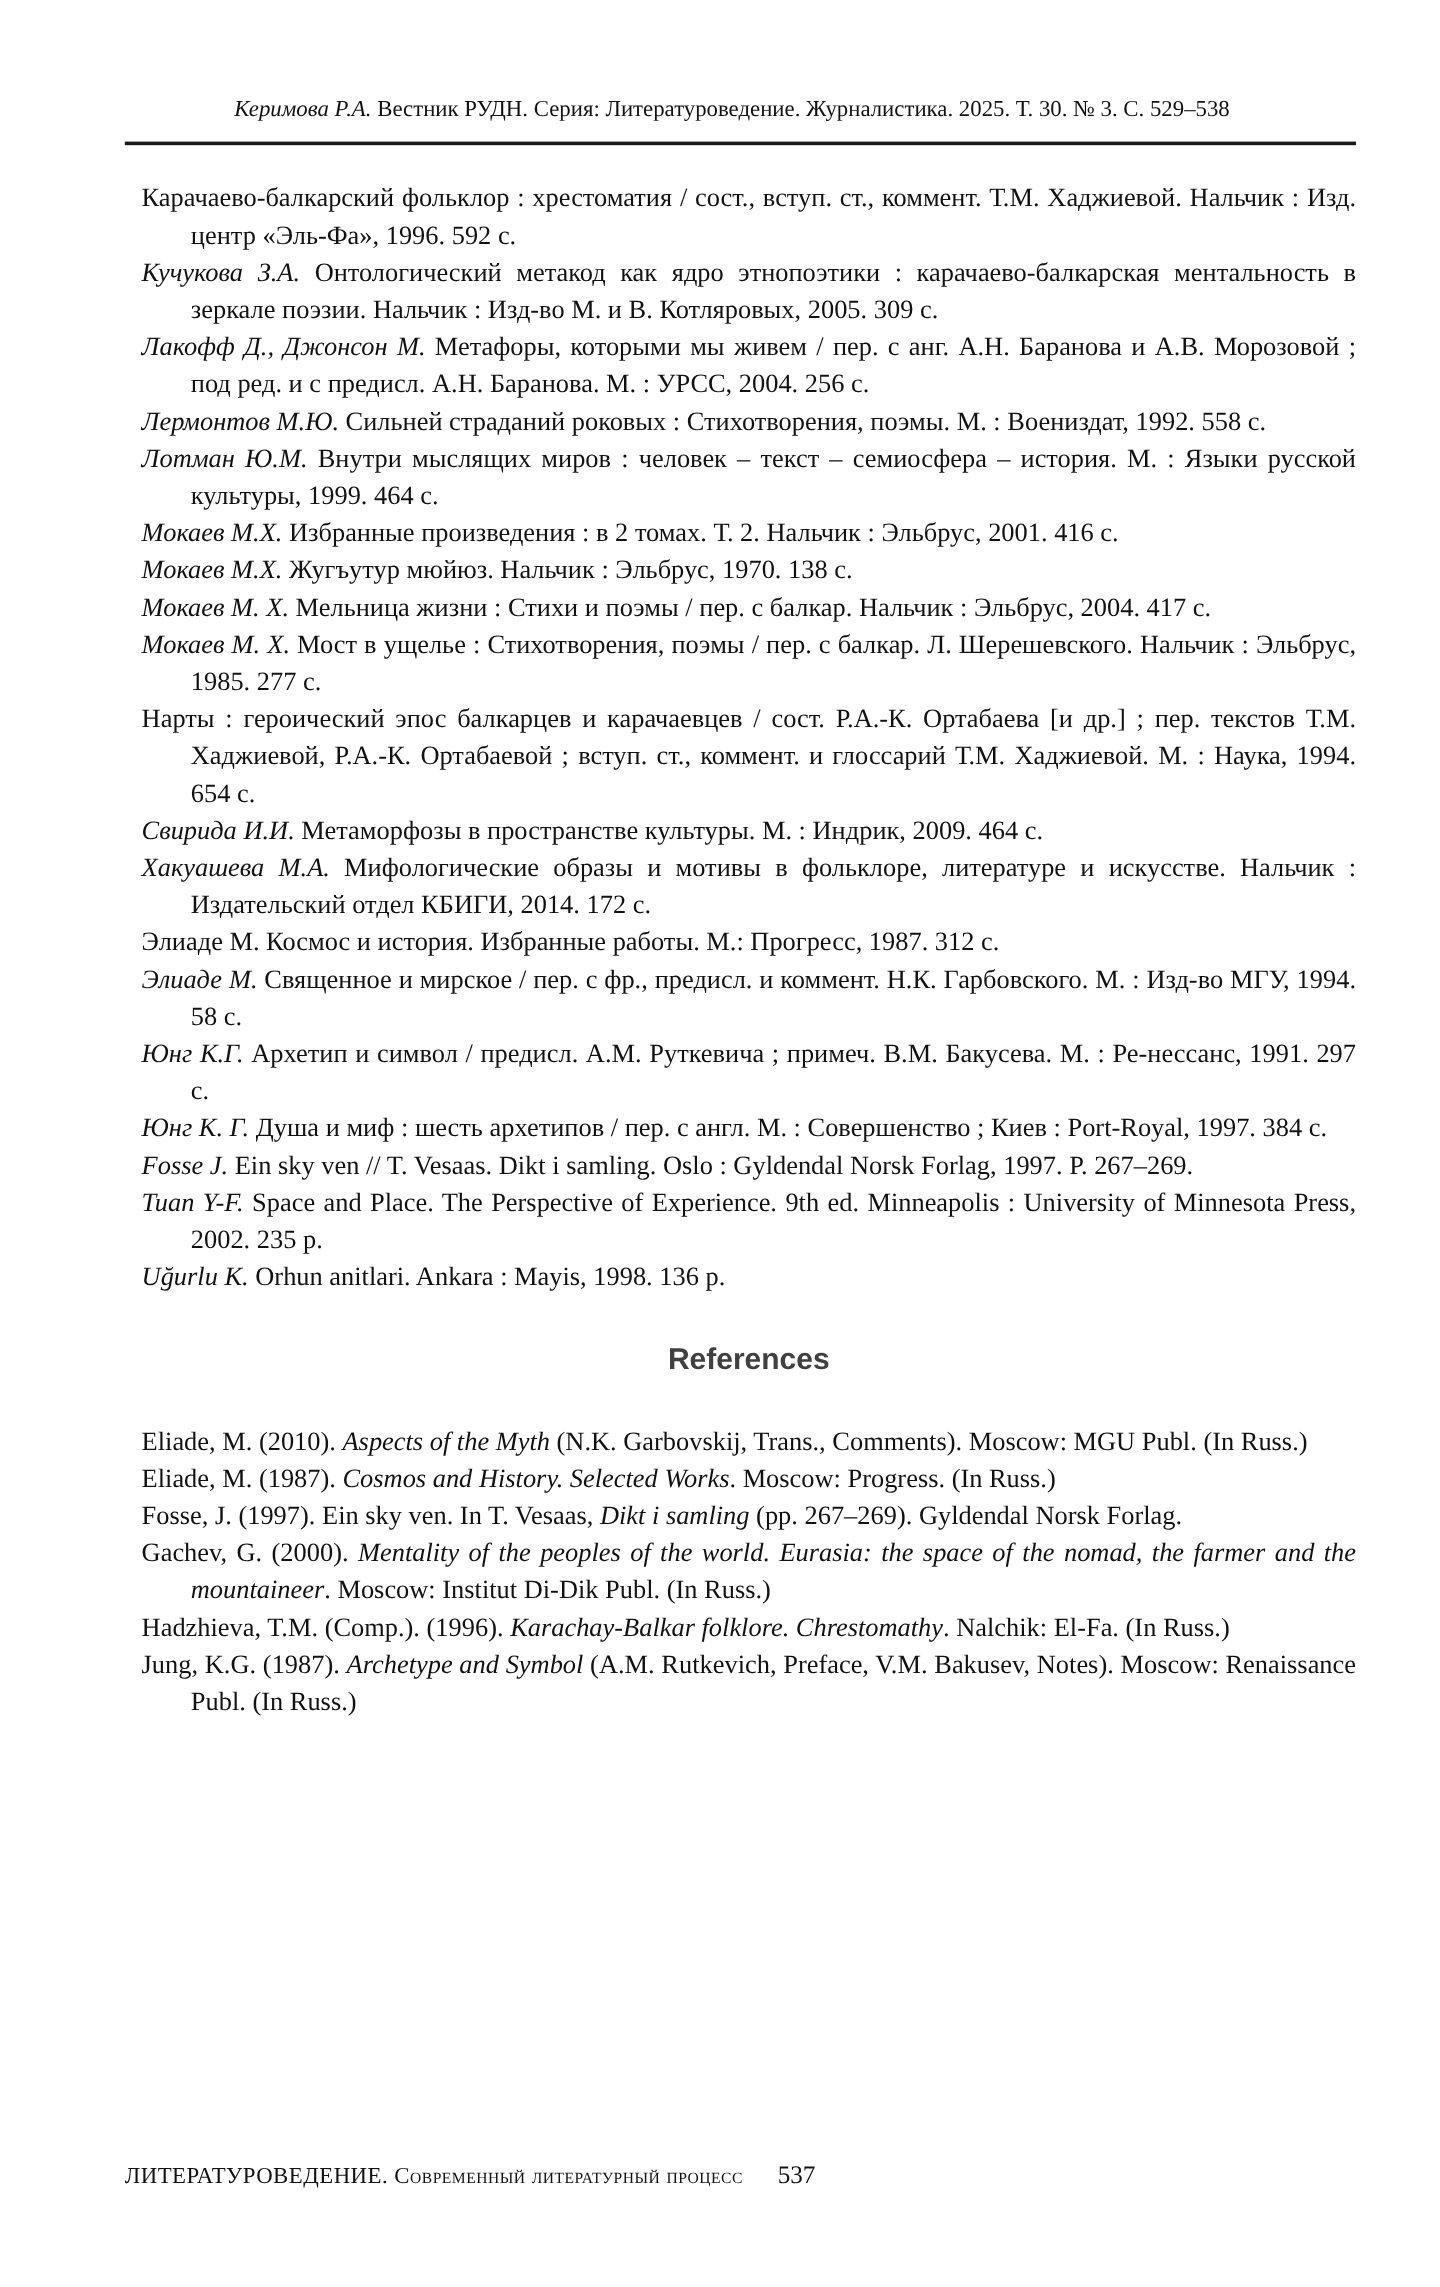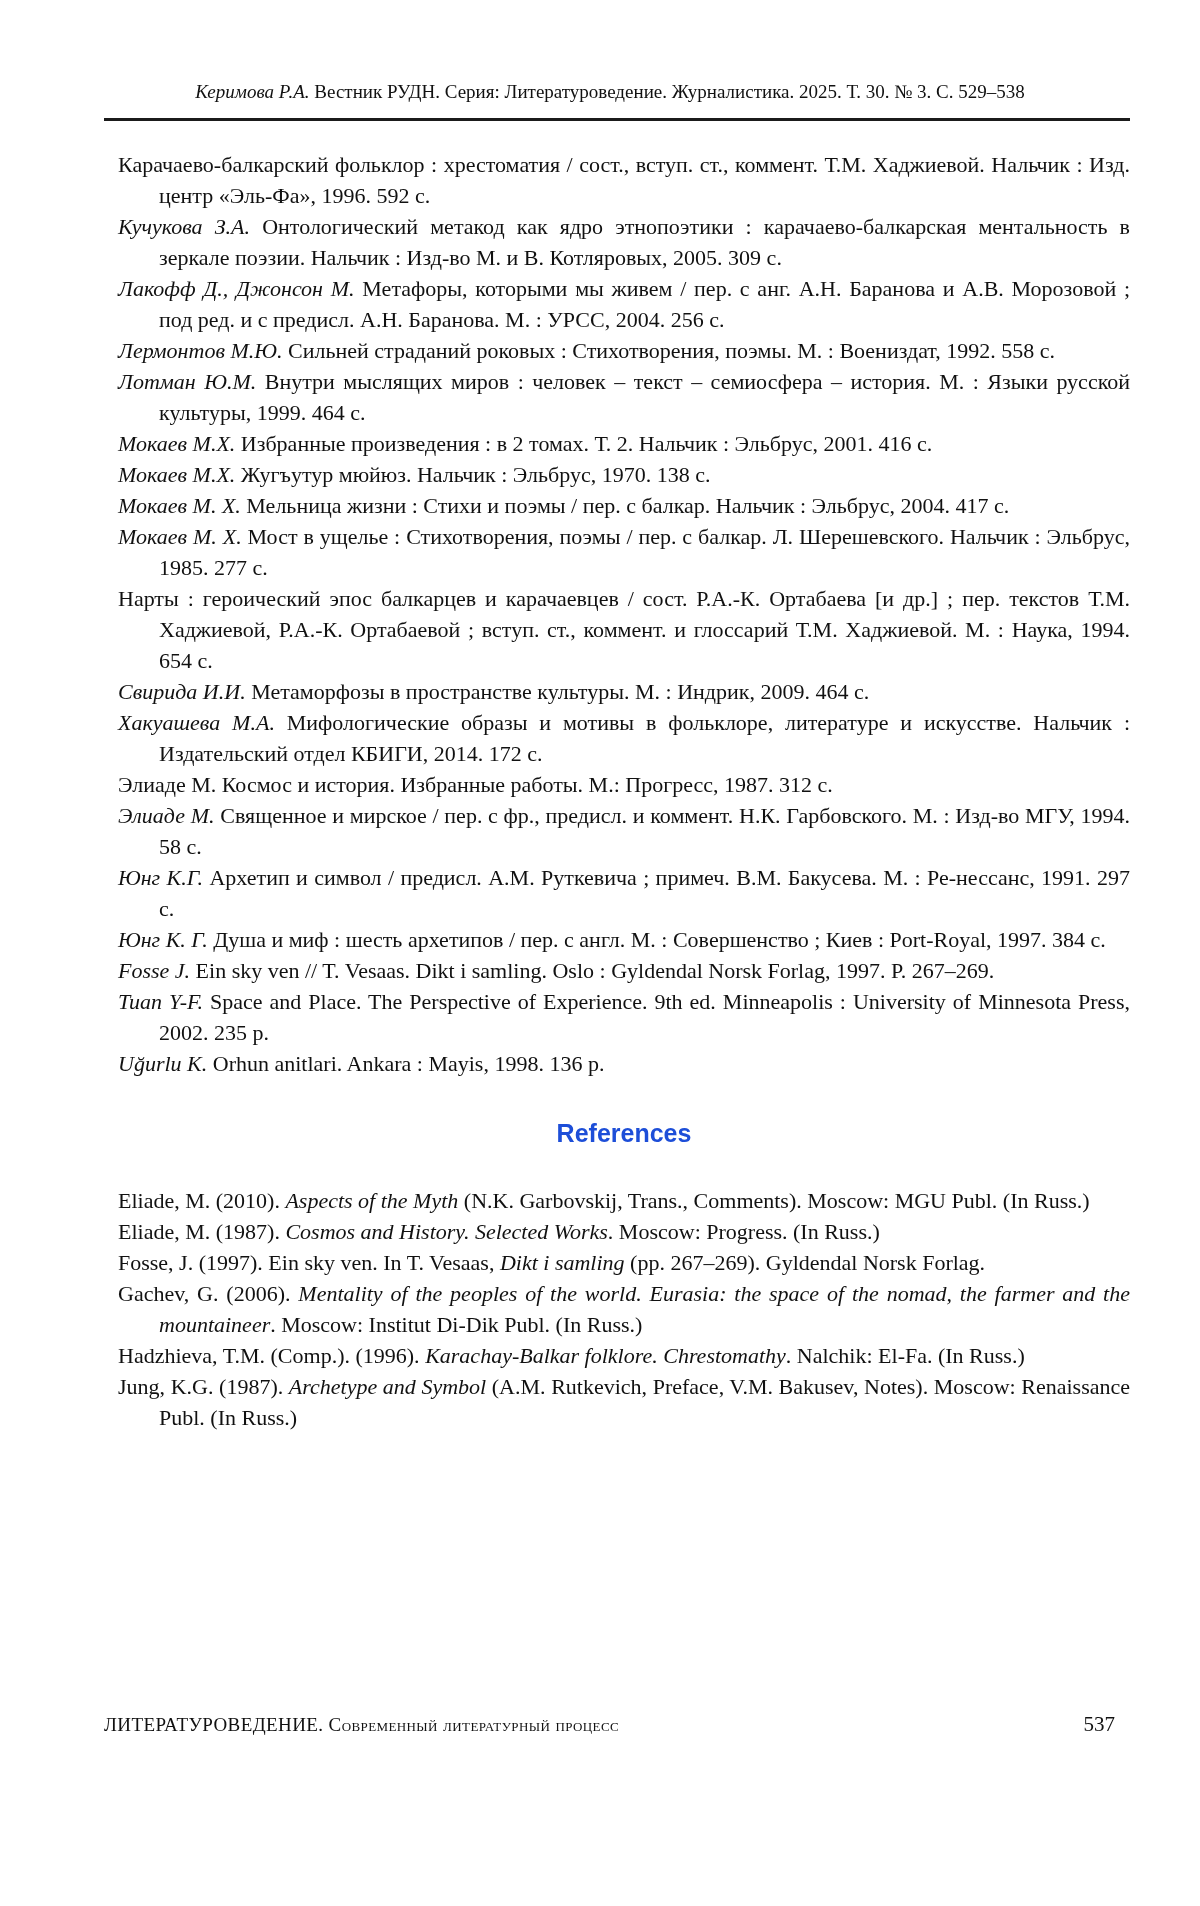--- a/index.html
+++ b/index.html
@@ -49,30 +49,31 @@
     text-indent: -41px;
   }
   .entry i { }
   .references-heading {
     margin: 38px 0 36px 0;
     text-align: center;
     font-family: "Liberation Sans", "DejaVu Sans", sans-serif;
     font-weight: bold;
     font-size: 25px;
     line-height: 32px;
-    color: #1d4ed8;
+    color: #404040;
   }
   .page-footer {
     position: absolute;
-    top: 1712px;
+    top: 1800px;
     left: 104px;
     width: 1011px;
     display: flex;
-    justify-content: space-between;
+    justify-content: flex-start;
     align-items: baseline;
+    gap: 29px;
   }
   .footer-title {
     font-size: 19px;
     letter-spacing: 0.4px;
     white-space: nowrap;
   }
   .footer-title .subsection {
     font-variant: small-caps;
   }
   .footer-page-number {
@@ -109,21 +110,21 @@
       <p class="entry"><i>Tuan Y-F.</i><span> Space and Place. The Perspective of Experience. 9th ed. Minneapolis : University of Minnesota Press, 2002. 235 p.</span></p>
       <p class="entry"><i>Uğurlu K.</i><span> Orhun anitlari. Ankara : Mayis, 1998. 136 p.</span></p>
     </div>
 
   <h2 class="references-heading">References</h2>
 
   <div>
       <p class="entry"><span>Eliade, M. (2010). </span><i>Aspects of the Myth</i><span> (N.K. Garbovskij, Trans., Comments). Moscow: MGU Publ. (In Russ.)</span></p>
       <p class="entry"><span>Eliade, M. (1987). </span><i>Cosmos and History. Selected Works</i><span>. Moscow: Progress. (In Russ.)</span></p>
       <p class="entry"><span>Fosse, J. (1997). Ein sky ven. In T. Vesaas, </span><i>Dikt i samling</i><span> (pp. 267–269). Gyldendal Norsk Forlag.</span></p>
-      <p class="entry"><span>Gachev, G. (2006). </span><i>Mentality of the peoples of the world. Eurasia: the space of the nomad, the farmer and the mountaineer</i><span>. Moscow: Institut Di-Dik Publ. (In Russ.)</span></p>
+      <p class="entry"><span>Gachev, G. (2000). </span><i>Mentality of the peoples of the world. Eurasia: the space of the nomad, the farmer and the mountaineer</i><span>. Moscow: Institut Di-Dik Publ. (In Russ.)</span></p>
       <p class="entry"><span>Hadzhieva, T.M. (Comp.). (1996). </span><i>Karachay-Balkar folklore. Chrestomathy</i><span>. Nalchik: El-Fa. (In Russ.)</span></p>
       <p class="entry"><span>Jung, K.G. (1987). </span><i>Archetype and Symbol</i><span> (A.M. Rutkevich, Preface, V.M. Bakusev, Notes). Moscow: Renaissance Publ. (In Russ.)</span></p>
     </div>
 
 </div>
 
 <div class="page-footer">
   <div class="footer-title">
     <span>ЛИТЕРАТУРОВЕДЕНИЕ. </span><span class="subsection">Современный литературный процесс</span>
   </div>

